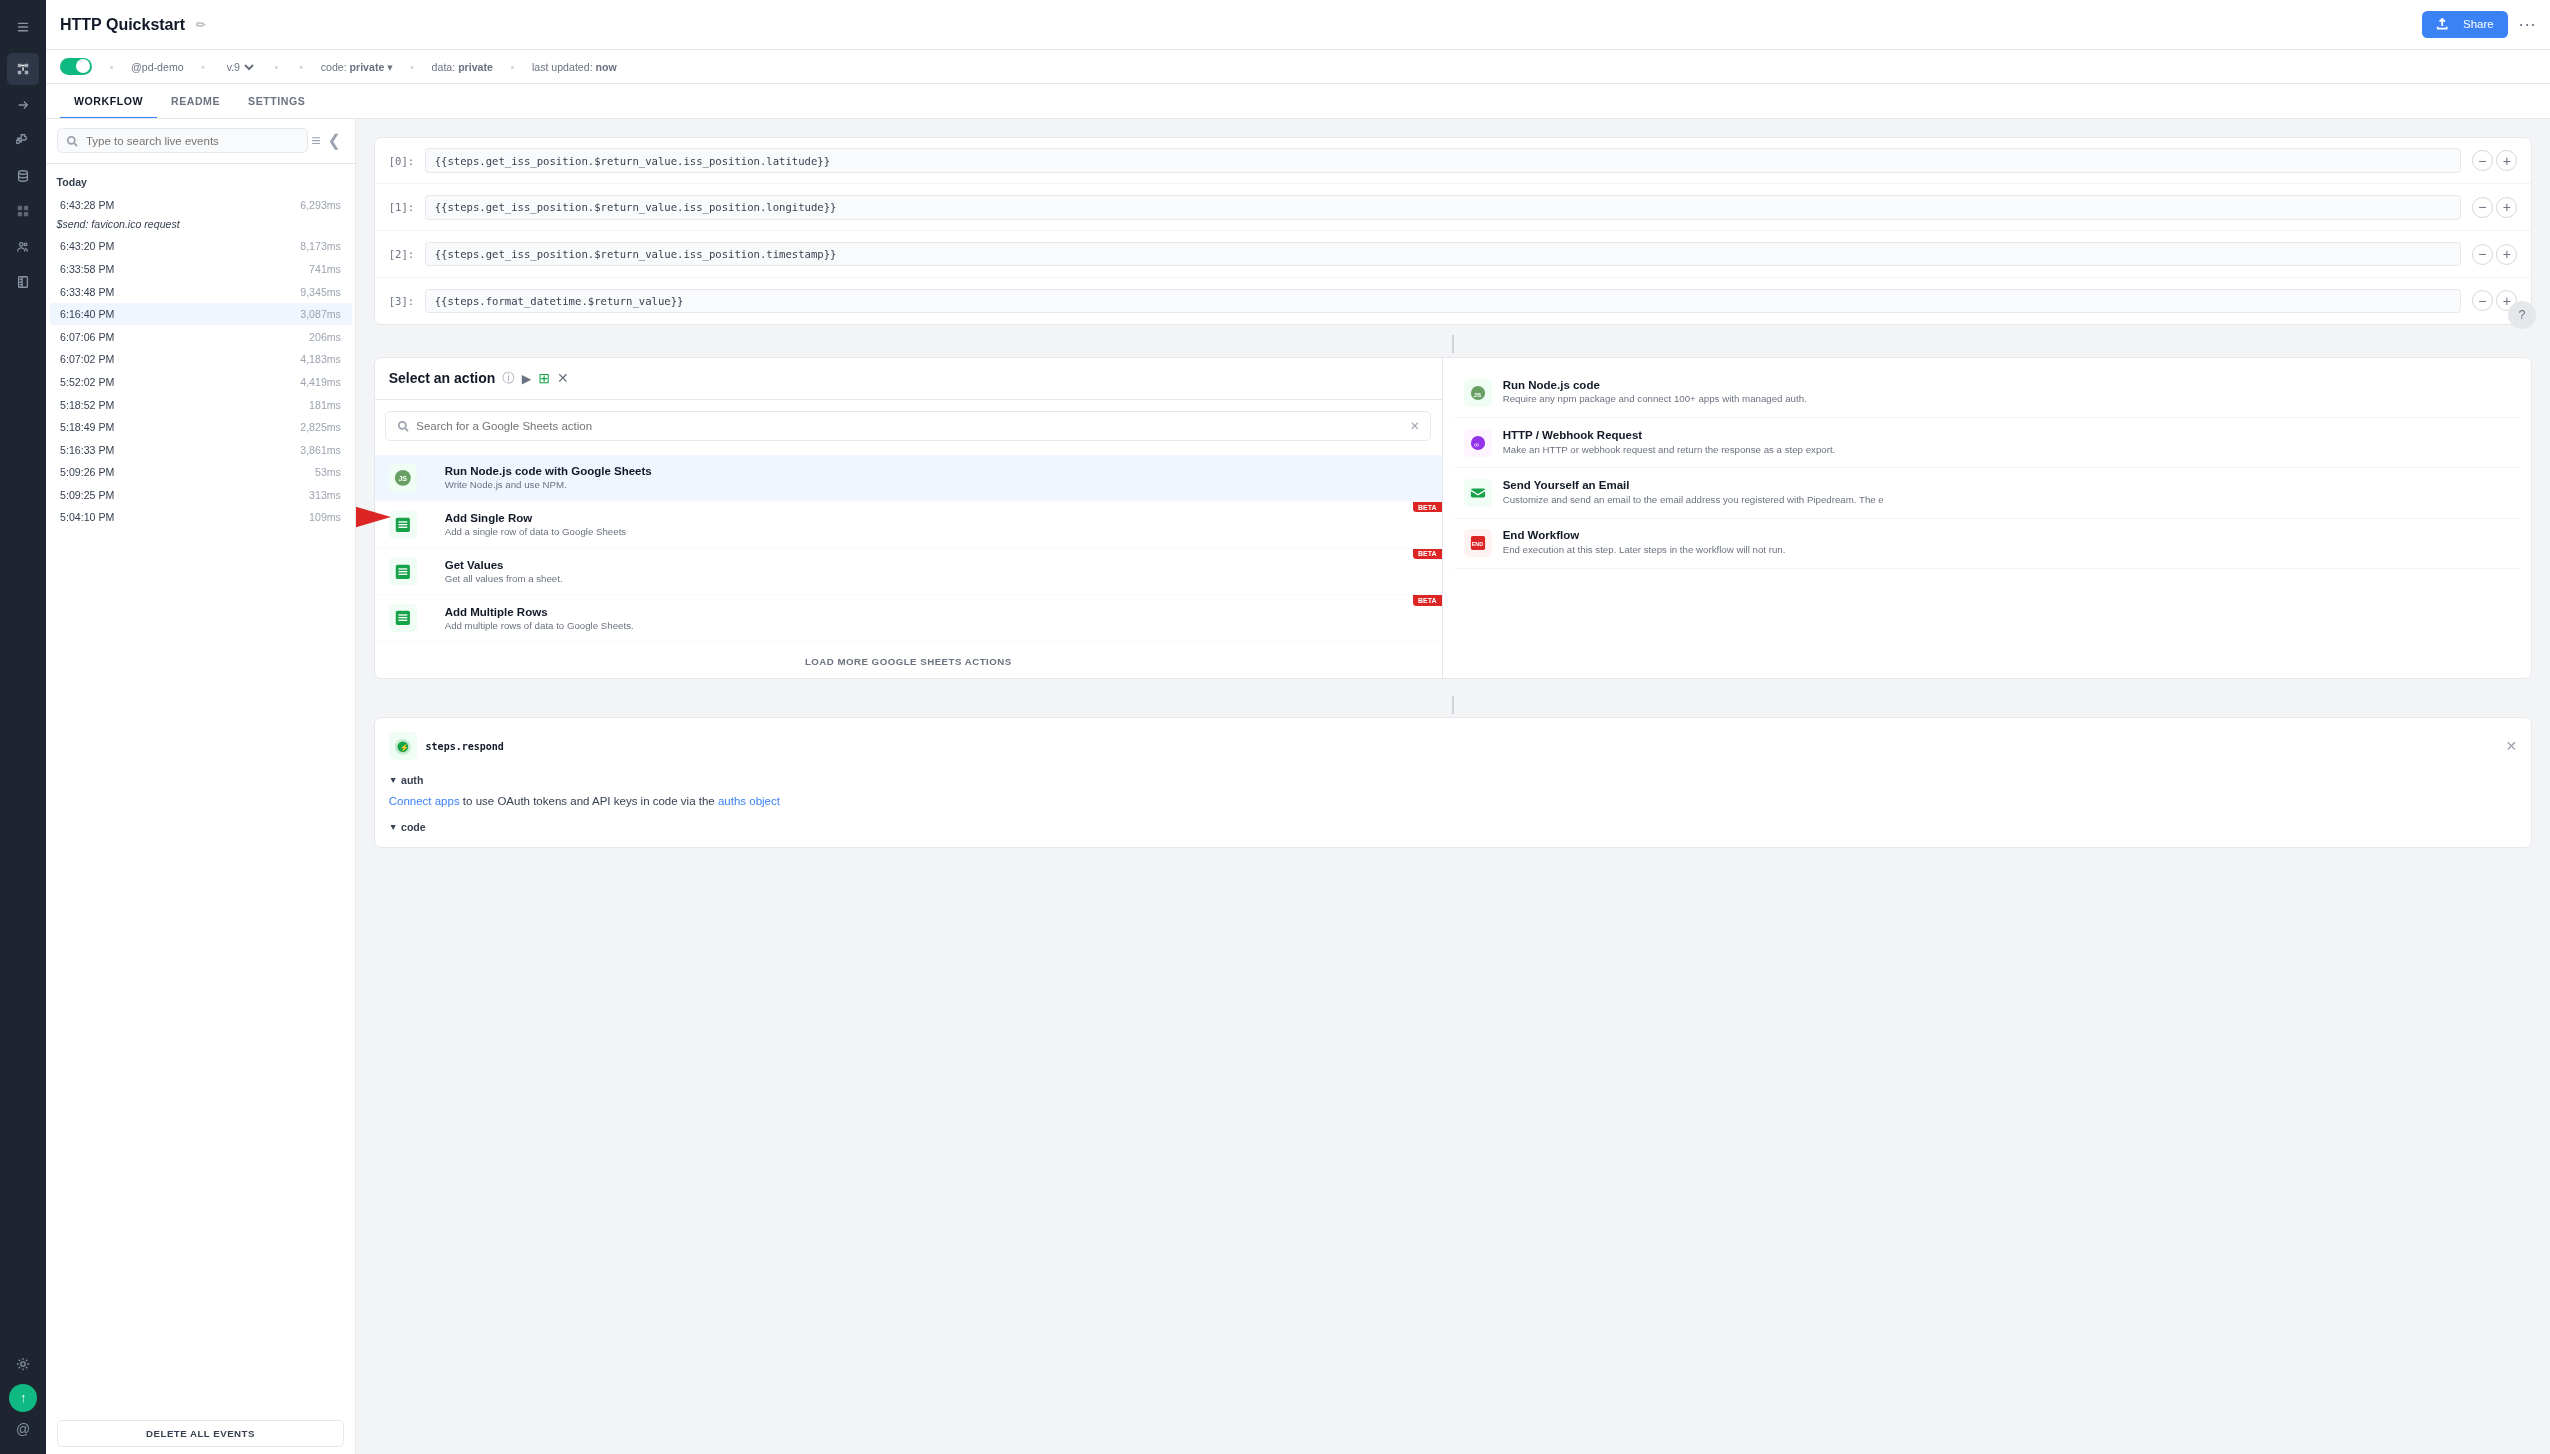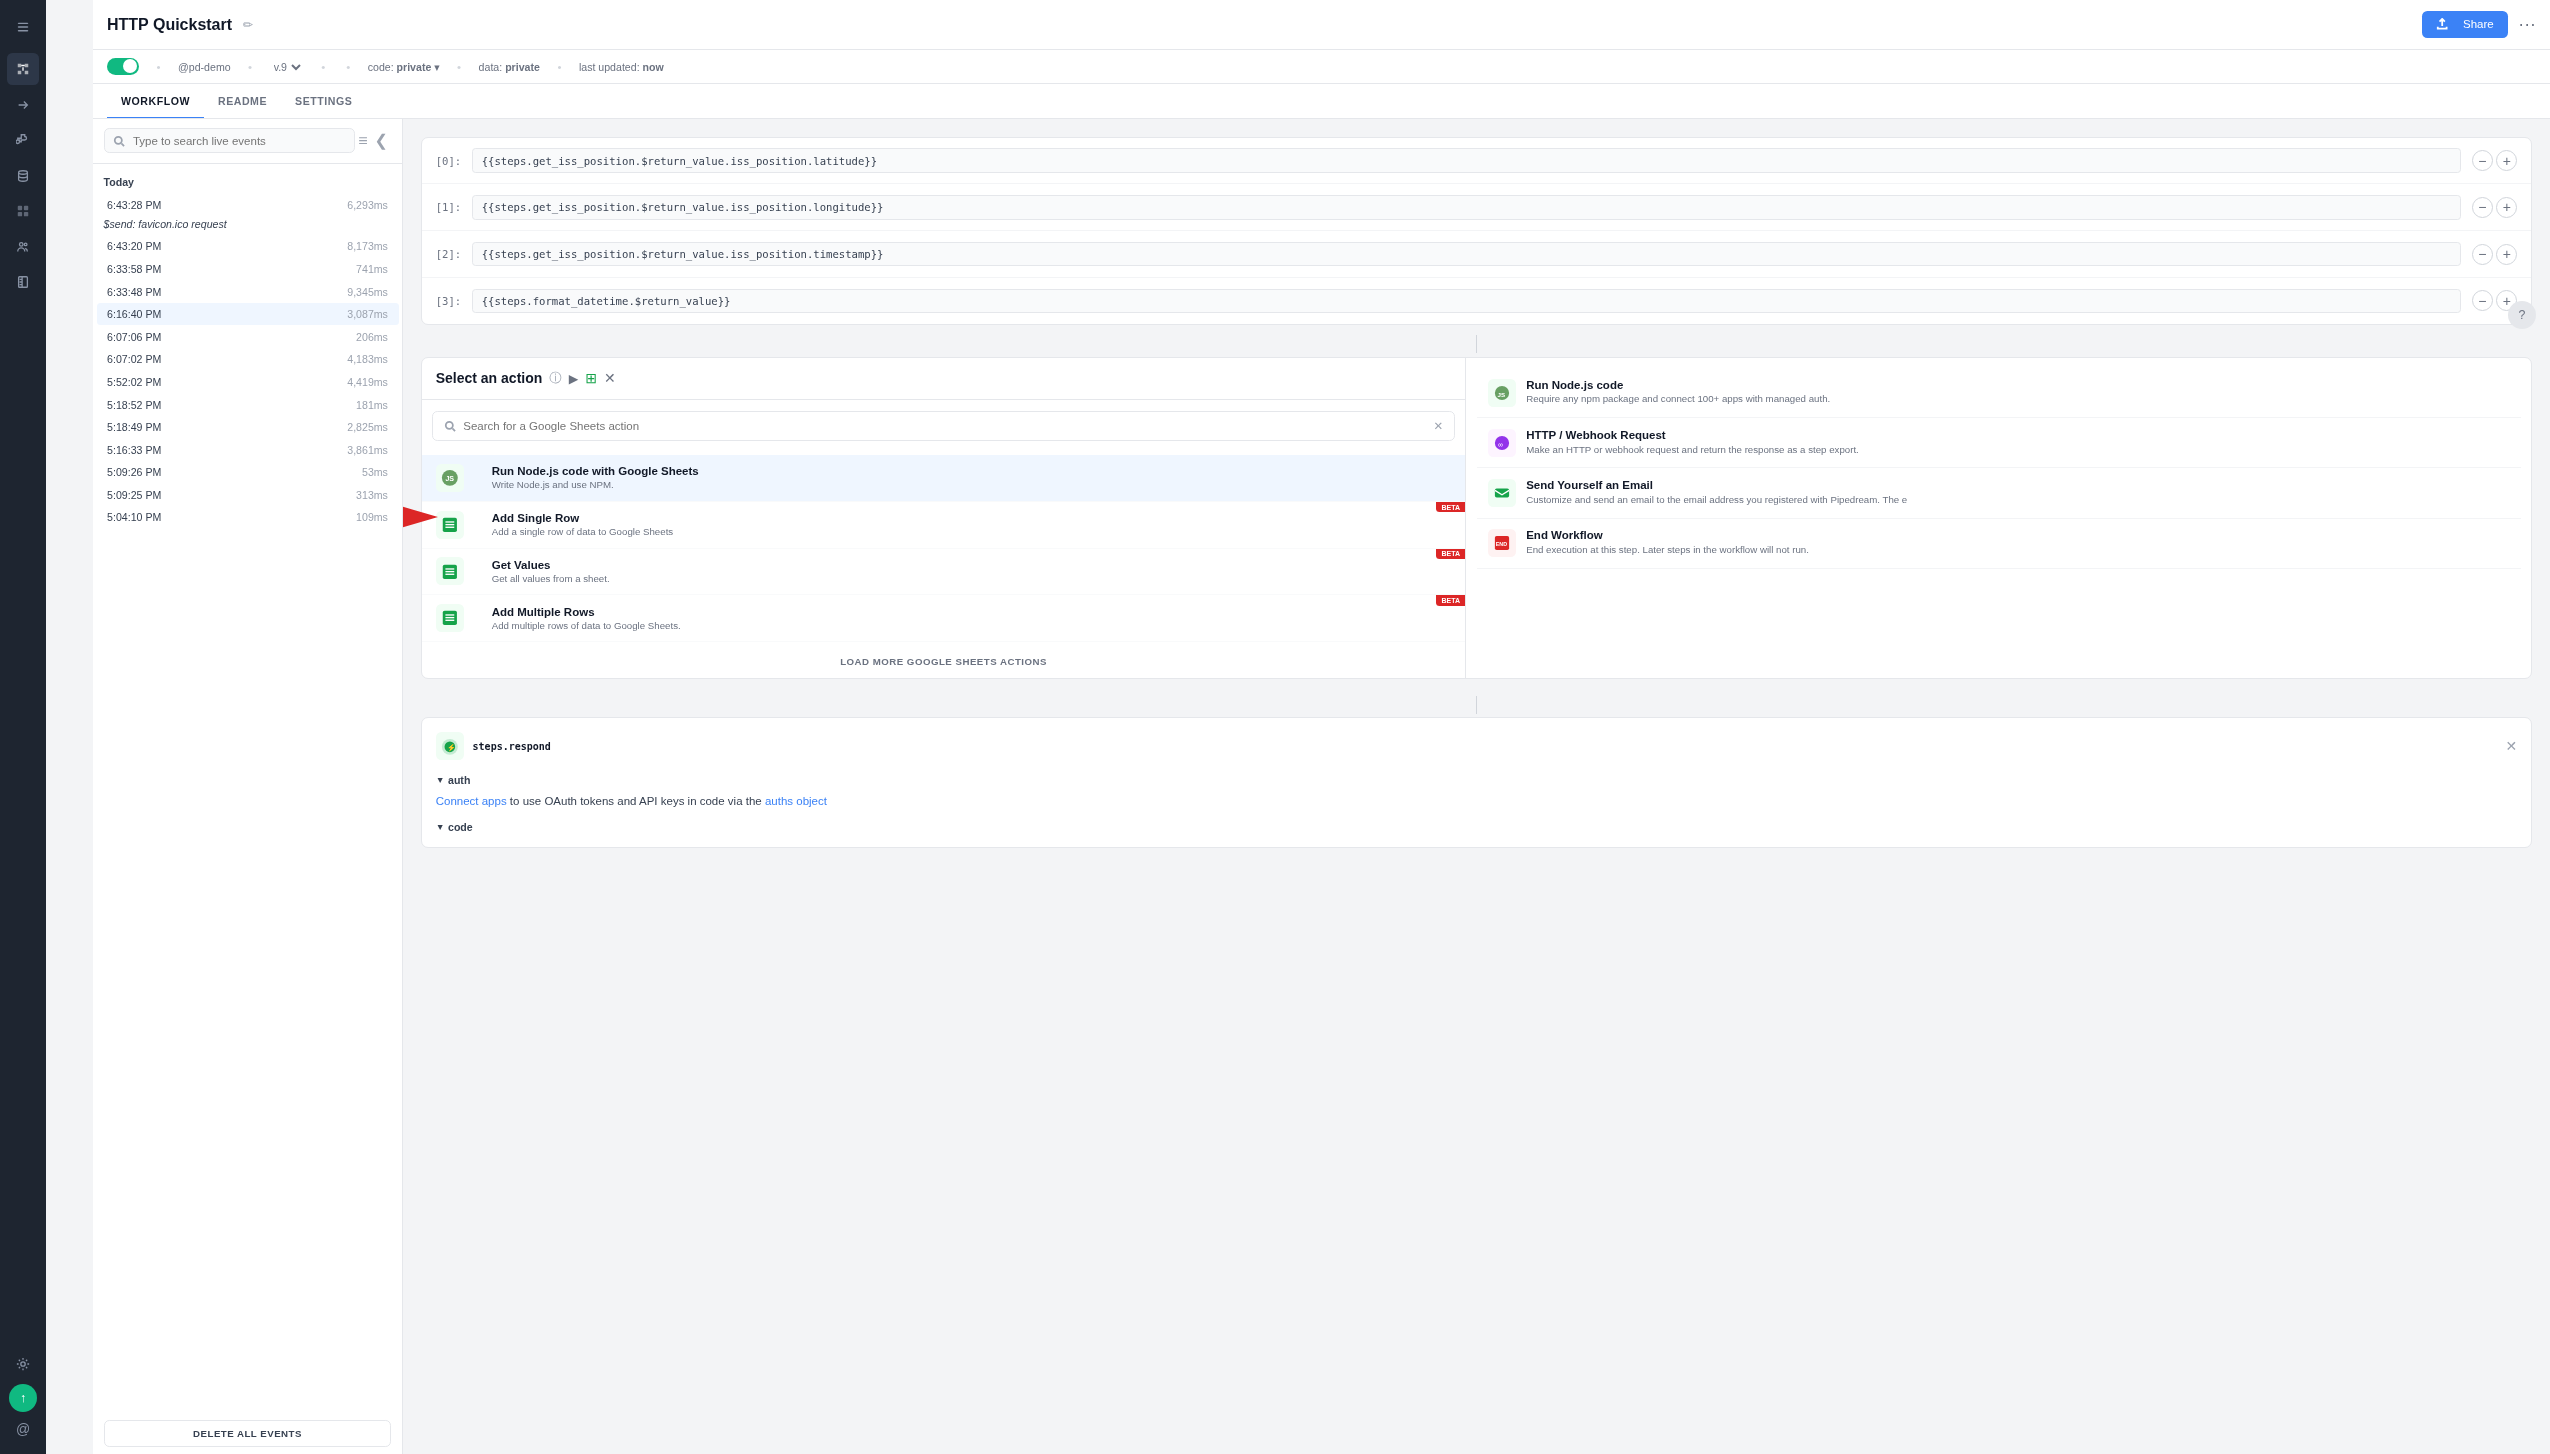--- a/index.html
+++ b/index.html
@@ -35,21 +35,21 @@
       display: flex; align-items: center; justify-content: center;
       color: white; font-size: 12.4px; cursor: pointer;
     }
     .icon-sidebar .email-icon {
       width: 28px; height: 28px;
       display: flex; align-items: center; justify-content: center;
       color: #8892a4; font-size: 14px; cursor: pointer;
     }
 
     
-    .main-container { display: flex; flex-direction: column; flex: 1; overflow: hidden; margin-left: 47px; }
+    .main-container { display: flex; flex-direction: column; flex: 1; overflow: hidden; }
 
     
     .top-header {
       background: #fff;
       border-bottom: 0.9px solid #e5e7eb;
       padding: 0 14px;
       display: flex;
       align-items: center;
       height: 50px;
       gap: 10.6px;

